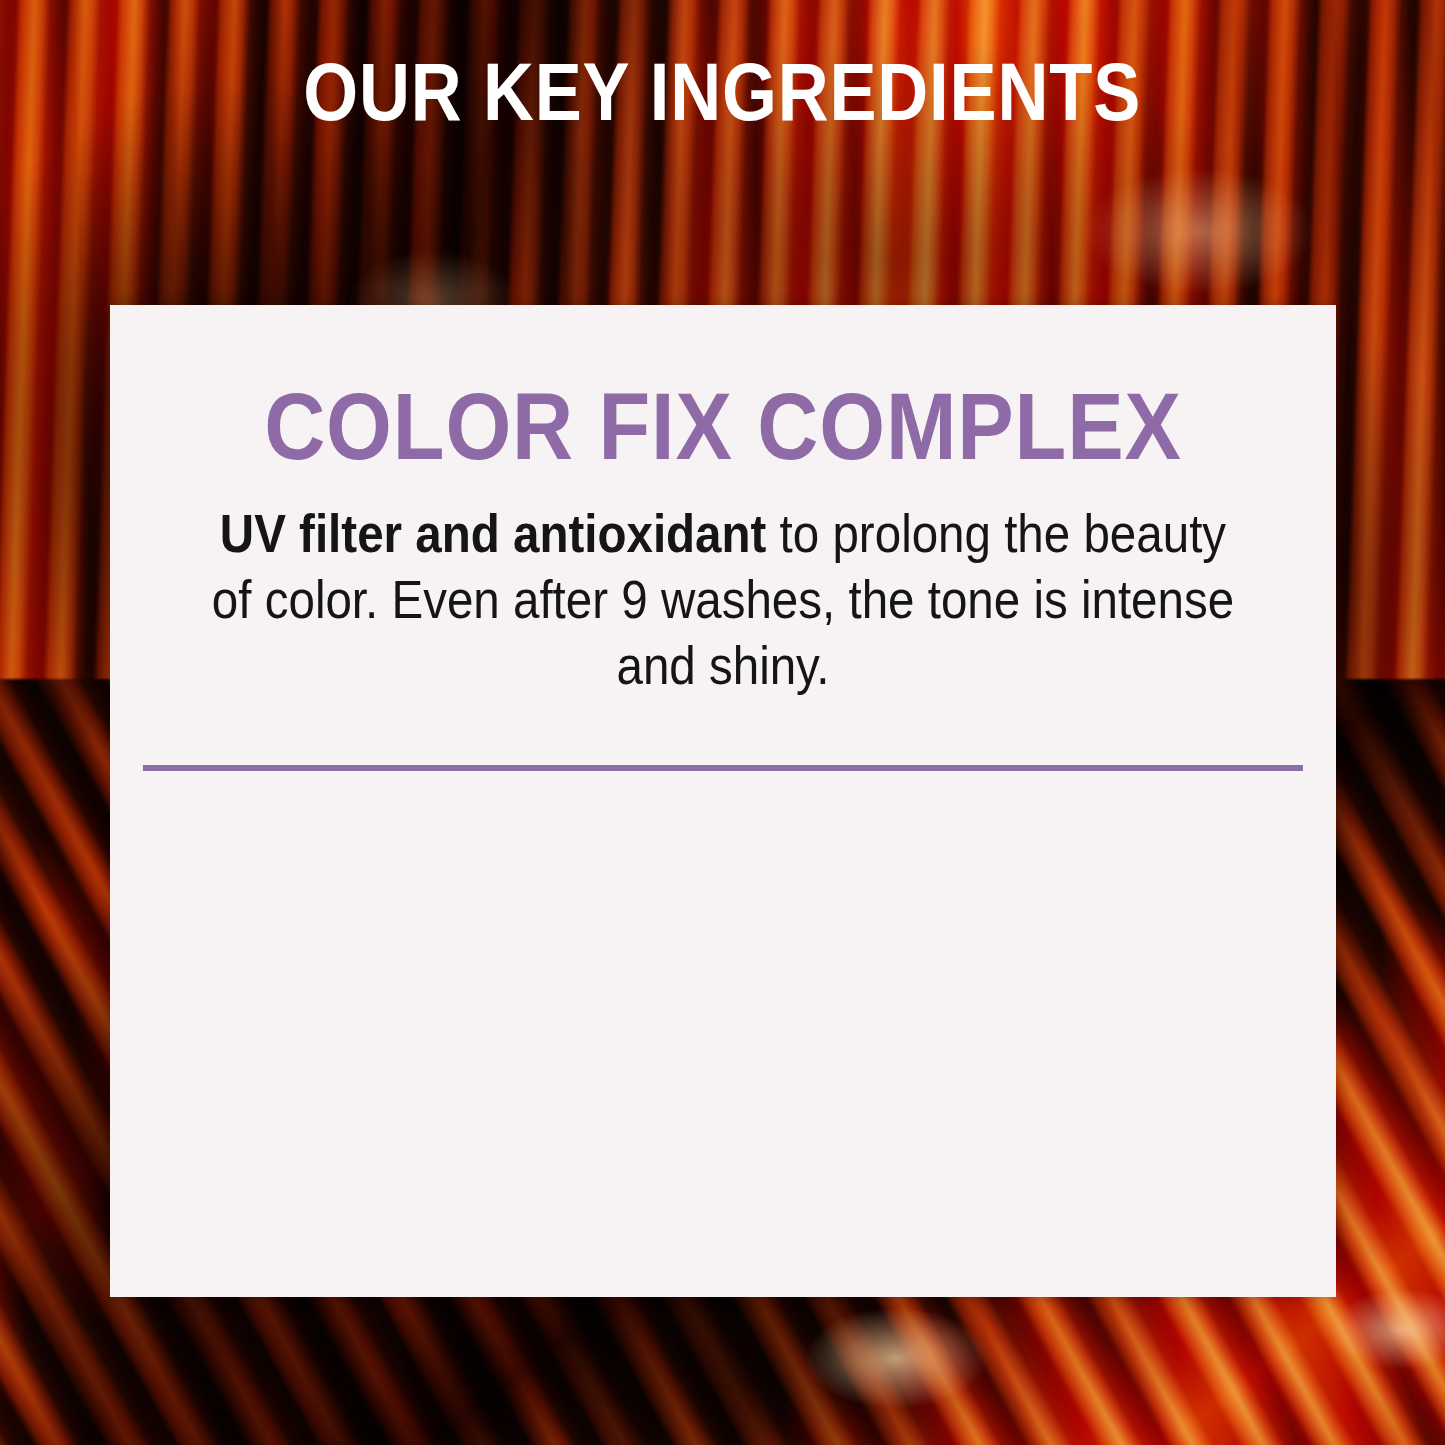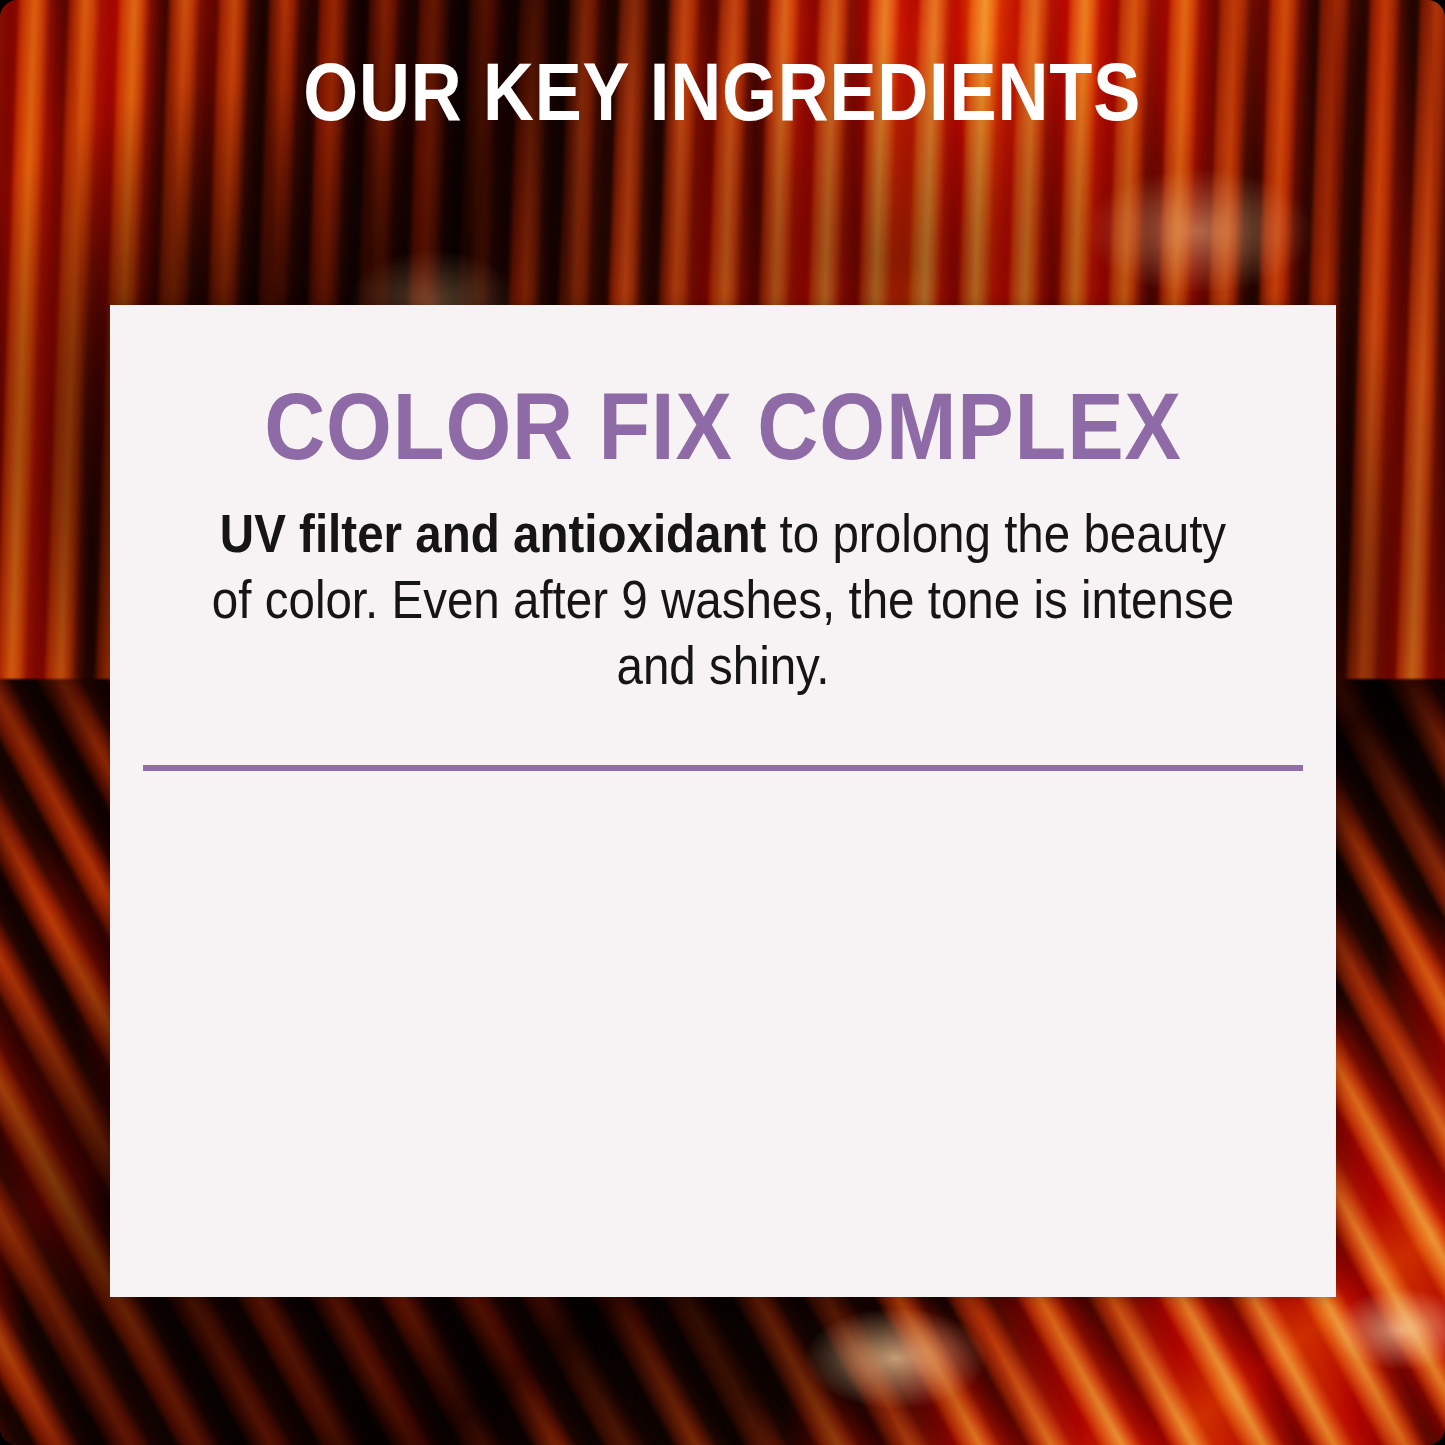--- a/index.html
+++ b/index.html
@@ -8,21 +8,20 @@
     padding: 0;
     background: #000;
   }
   .stage {
     position: relative;
     width: 1445px;
     height: 1445px;
     overflow: hidden;
     font-family: "Liberation Sans", "DejaVu Sans", sans-serif;
     background: #2b1009;
-    border-radius: 18px;
   }
 
   
   .hair-photo {
     position: absolute;
     inset: 0;
     background-color: #3d170b;
     overflow: hidden;
   }
   .hair-layer {

